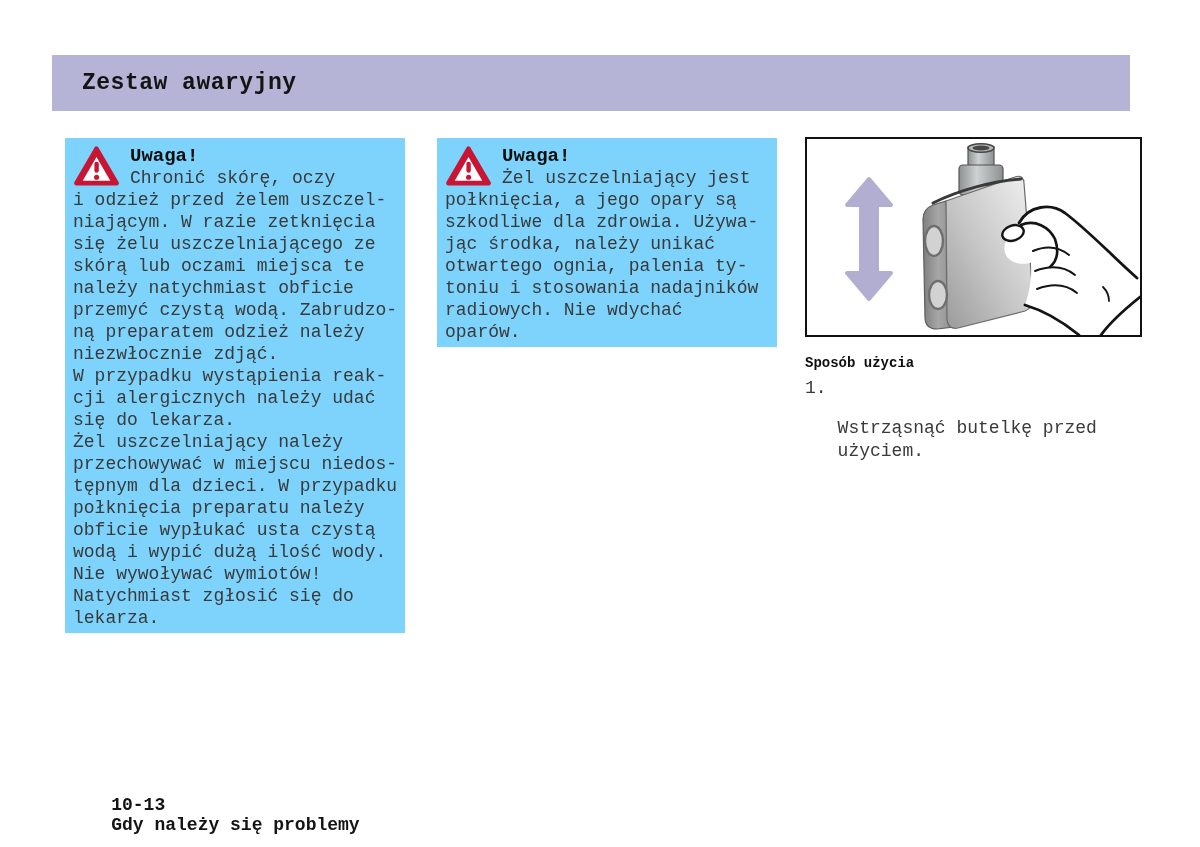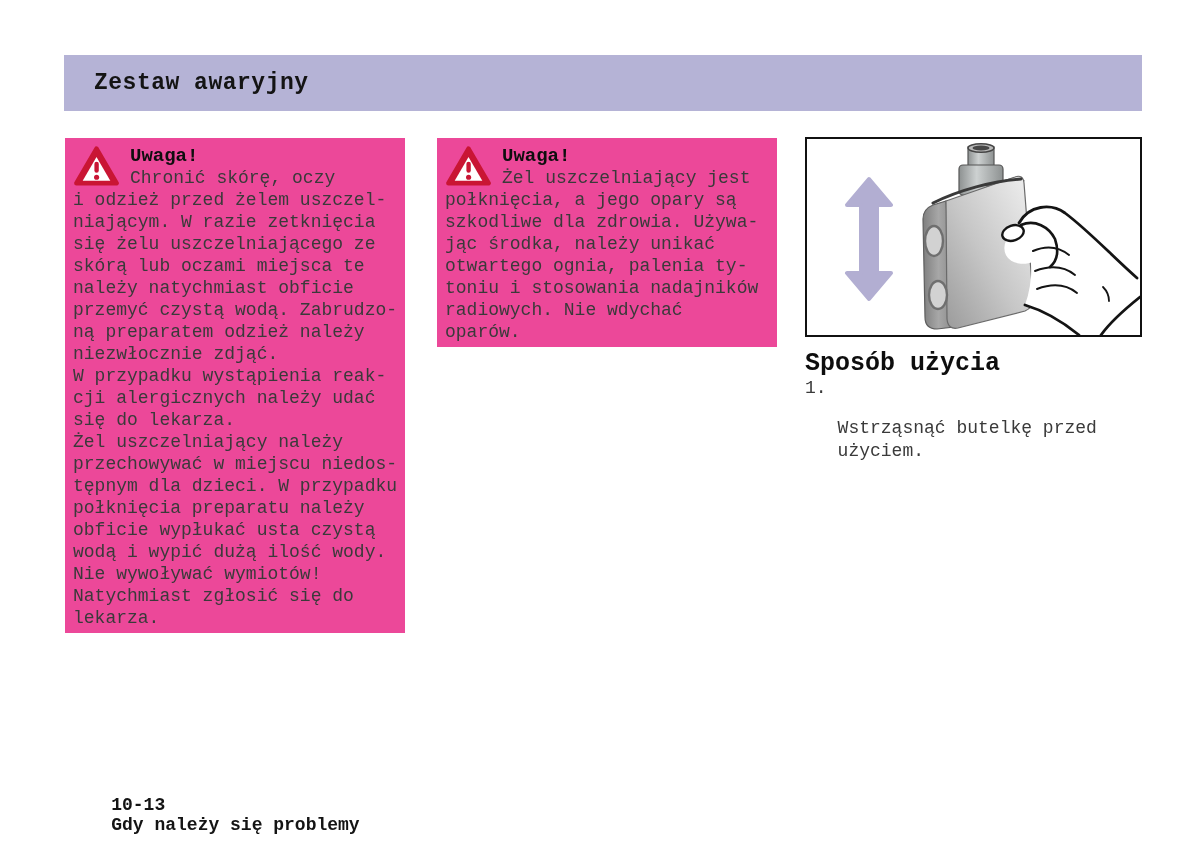--- a/index.html
+++ b/index.html
@@ -5,31 +5,31 @@
   html,body{margin:0;padding:0;background:#ffffff;}
   .page{
     position:relative;
     width:1200px;height:847px;
     background:#ffffff;
     font-family:"Liberation Mono","DejaVu Sans Mono",monospace;
     color:#3a3a3a;
     overflow:hidden;
   }
   .header-bar{
-    position:absolute;left:64px;top:55px;width:1078px;height:56px;
+    position:absolute;left:52px;top:55px;width:1078px;height:56px;
     background:#b5b3d6;
     display:flex;align-items:center;
   }
   .header-bar .title{
     margin-left:30px;
     font-size:23px;font-weight:bold;color:#141414;letter-spacing:0.5px;
   }
   .wbox{
     position:absolute;width:340px;
-    background:#ec4899;
+    background:#7dd3fc;
     padding:7px 8px 4px 8px;box-sizing:border-box;
     font-size:18px;line-height:22px;
   }
   .wbox1{left:65px;top:138px;}
   .wbox2{left:437px;top:138px;}
   .wicon{
     float:left;width:47px;height:40px;margin:1px 10px 1px 0;
   }
   .wicon svg{display:block;width:47px;height:40px;}
   .wtitle{
@@ -42,21 +42,21 @@
   .figure-frame{
     position:absolute;left:805px;top:137px;width:337px;height:200px;
     border:2px solid #111111;box-sizing:border-box;background:#ffffff;
   }
   .figure-frame svg{display:block;width:333px;height:196px;}
   .figure-caption{
     position:absolute;left:805px;top:352px;width:360px;
     font-size:18px;line-height:23px;
   }
   .caption-title{
-    font-weight:bold;color:#0e0e0e;font-size:25px;line-height:23px;
+    font-weight:bold;color:#0e0e0e;font-size:14px;line-height:23px;
     margin-bottom:2px;white-space:pre;
   }
   .step{display:flex;align-items:flex-start;}
   .step-number{white-space:pre;margin-right:11px;}
   .step-text{white-space:pre;margin-top:40px;}
   .footer{
     position:absolute;left:68px;top:775px;
     font-size:18px;font-weight:bold;color:#141414;white-space:pre;
   }
   .footer .page-number{margin-right:28px;}

